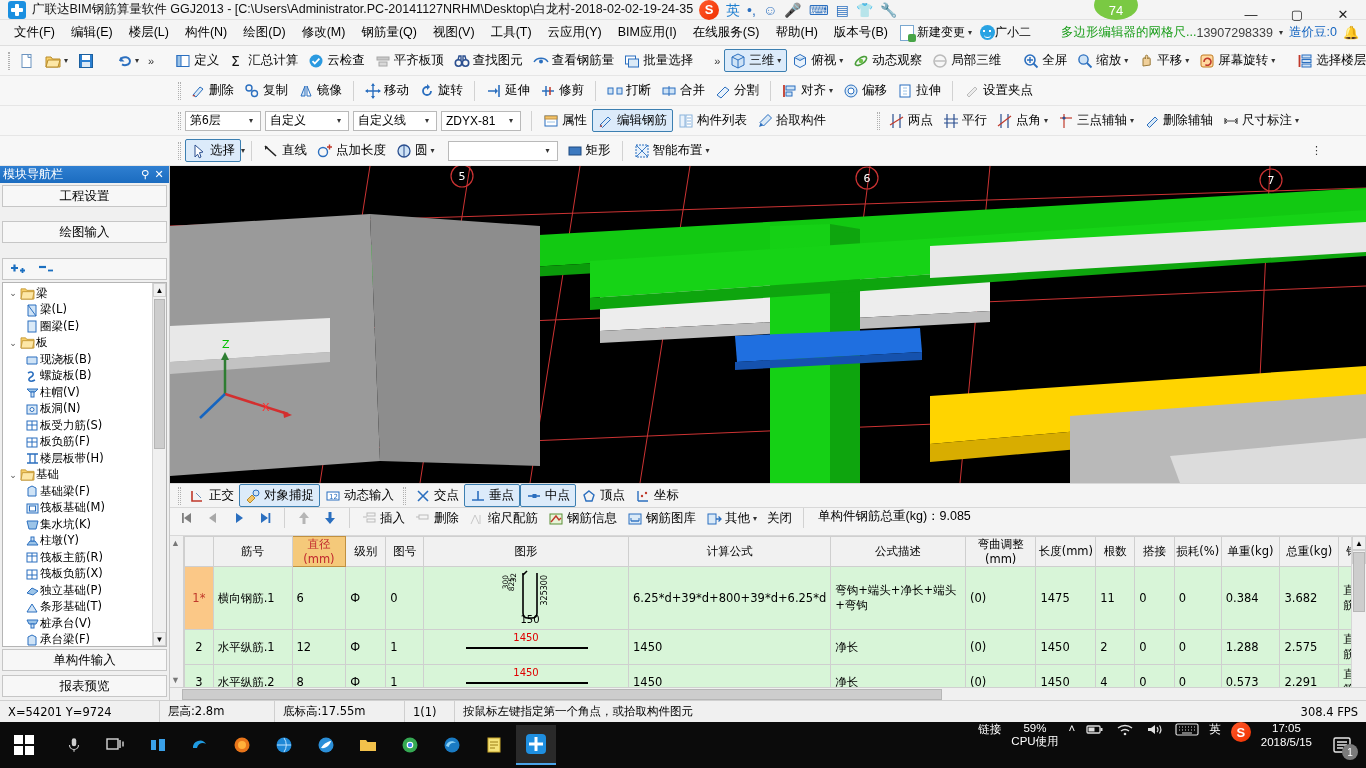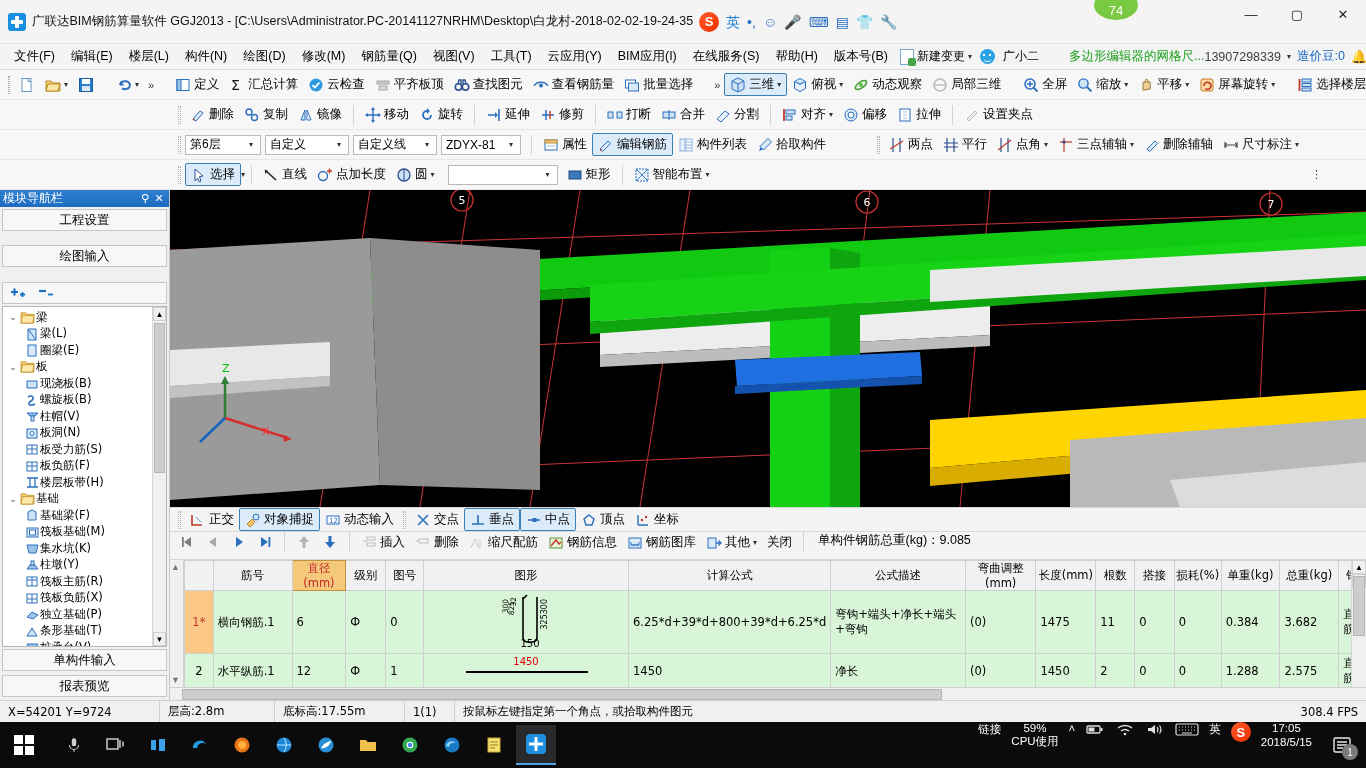--- a/index.html
+++ b/index.html
@@ -8,21 +8,21 @@
     font-family: "Liberation Sans", "DejaVu Sans", sans-serif;
     font-size: 12px;
     background:#f0f0f0;
     color:#000;
     -webkit-font-smoothing: none;
   }
   .app { width:1366px; height:768px; position:relative; display:flex; flex-direction:column; }
 
   
   .titlebar {
-    height:44px; background:#f4f4f4; display:flex; align-items:center;
+    height:20px; background:#f4f4f4; display:flex; align-items:center;
     border-bottom:1px solid #e2e2e2; position:relative;
   }
   .app-icon {
     width:18px; height:18px; margin:0 6px 0 8px; border-radius:3px;
     background:#1a8fe0; position:relative; flex:none;
   }
   .app-icon:before{content:"";position:absolute;left:7px;top:3px;width:4px;height:12px;background:#fff;border-radius:1px;}
   .app-icon:after{content:"";position:absolute;left:3px;top:7px;width:12px;height:4px;background:#fff;border-radius:1px;}
   .title-text { font-size:12.5px; color:#111; white-space:nowrap; overflow:hidden; }
   .tray-title { display:flex; align-items:center; gap:7px; margin-left:6px; }
@@ -44,21 +44,21 @@
 
   
   .menubar {
     height:26px; background:#f4f4f4; display:flex; align-items:center;
     border-bottom:1px solid #dedede; padding-left:6px; gap:0px; white-space:nowrap;
   }
   .menu-item { padding:3px 8px; font-size:12.5px; color:#000; }
   .mb-new { display:flex; align-items:center; gap:3px; padding:1px 4px; }
   .mb-new .pg { width:14px;height:16px;background:#fff;border:1px solid #7aa8d0; position:relative;}
   .mb-new .pg:after{content:"";position:absolute;right:-3px;bottom:-2px;width:8px;height:8px;background:#47a447;border-radius:2px;}
-  .mb-user { display:flex; align-items:center; gap:8px; padding:1px 4px;}
+  .mb-user { display:flex; align-items:center; gap:0; padding:1px 4px;}
   .smiley{width:15px;height:15px;border-radius:50%;background:#29a3e3;position:relative;}
   .smiley:before{content:"";position:absolute;left:3px;top:5px;width:2px;height:2px;background:#fff;box-shadow:6px 0 0 #fff;}
   .smiley:after{content:"";position:absolute;left:4px;top:9px;width:7px;height:3px;border-bottom:1.5px solid #fff;border-radius:0 0 6px 6px;}
   .mb-green { color:#1b9e1b; margin-left:26px; font-size:12.5px;}
   .mb-right { margin-left:auto; display:flex; align-items:center; gap:6px; padding-right:10px; }
   .mb-phone{color:#404040;font-size:12.5px;}
   .mb-bean{color:#1565c0;font-size:12.5px;}
   .bell{color:#2b6fbf;font-size:13px;}
   .caret { font-size:8px; color:#333; }
 

